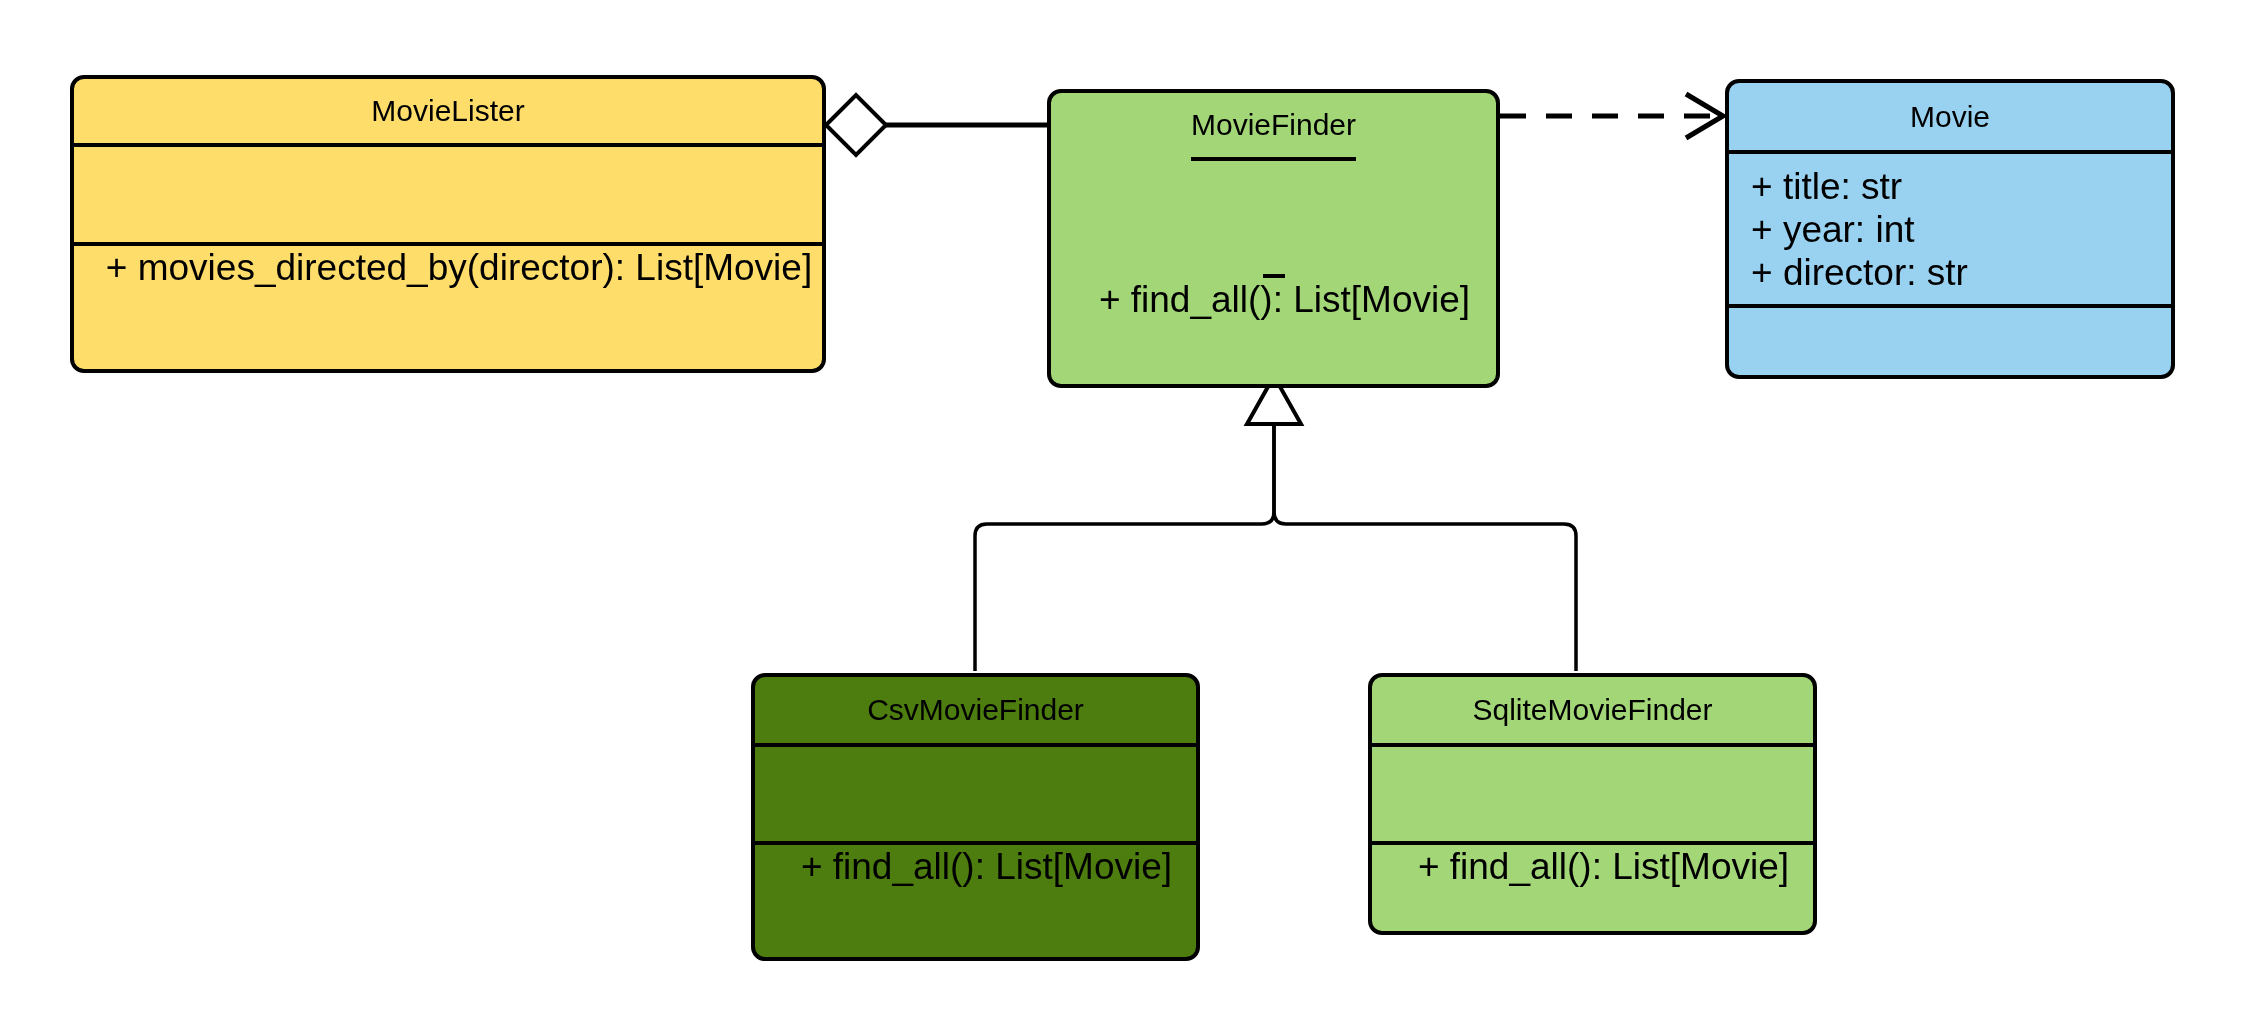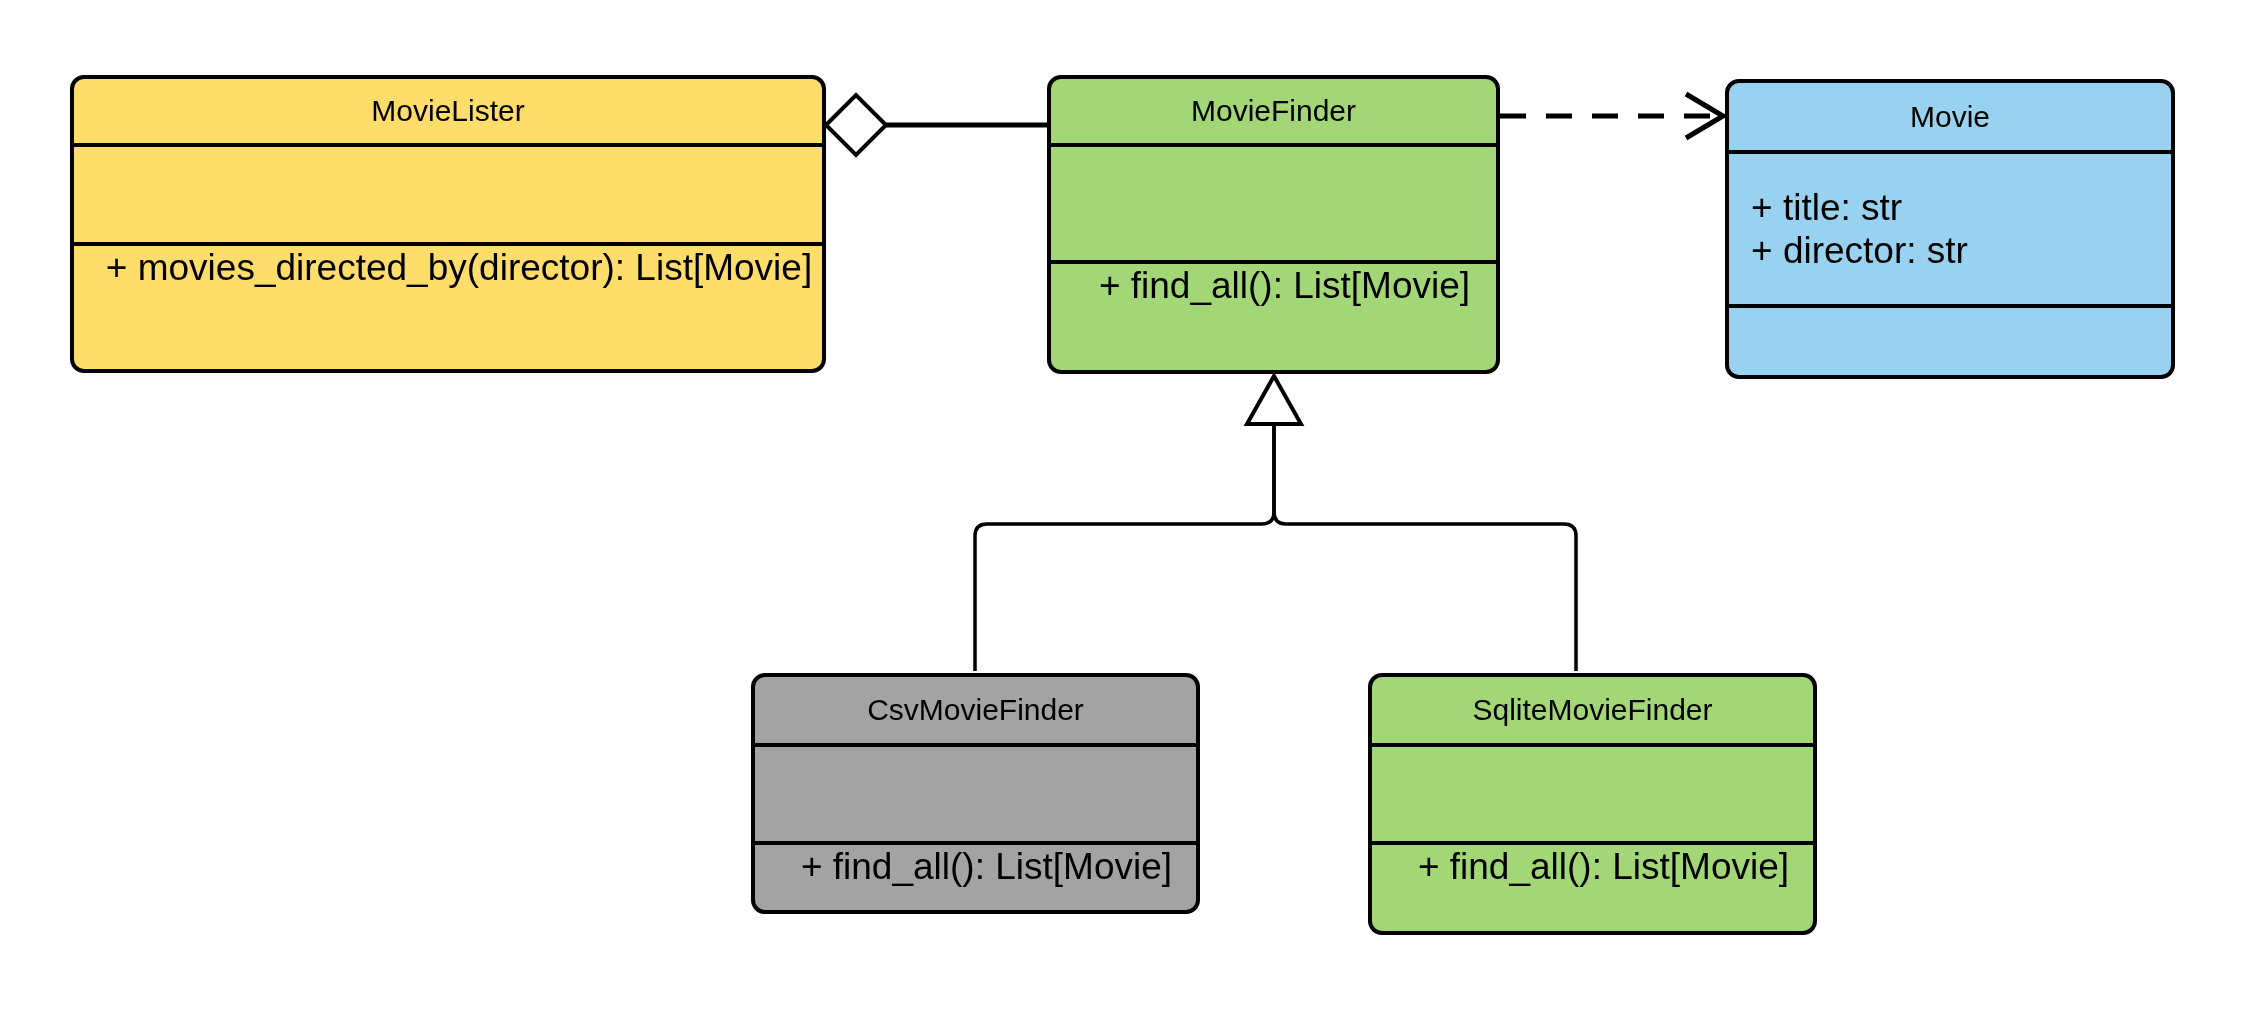--- a/index.html
+++ b/index.html
@@ -85,38 +85,39 @@
   </svg>
 
   <div class="uml-class" style="left: 70px; top: 75px; width: 756px; height: 298px; background-color: rgb(255, 221, 107);">
     <div class="uml-title" style="height:68px;">MovieLister</div>
     <div class="uml-attrs" style="height:99px;"></div>
     <div class="uml-methods">
       <div class="member-row">+ movies_directed_by(director): List[Movie]</div>
     </div>
   </div>
 
-  <div class="uml-class" style="left: 1047px; top: 75px; width: 453px; height: 299px; background-color: rgb(162, 214, 119);">
+  <div class="uml-class" style="left: 1047px; top: 89px; width: 453px; height: 299px; background-color: rgb(162, 214, 119); align-items: center;">
     <div class="uml-title" style="height:68px;">MovieFinder</div>
     <div class="uml-attrs" style="height:117px;"></div>
     <div class="uml-methods">
       <div class="member-row">+ find_all(): List[Movie]</div>
     </div>
   </div>
 
   <div class="uml-class" style="left: 1725px; top: 73px; width: 450px; height: 300px; background-color: rgb(153, 209, 240); margin-top: 6px;">
     <div class="uml-title" style="height:71px;">Movie</div>
     <div class="uml-attrs" style="height:154px;">
       <div class="member-row">+ title: str</div>
+      <div class="member-row">+ year: int</div>
       <div class="member-row">+ director: str</div>
     </div>
     <div class="uml-methods"></div>
   </div>
 
-  <div class="uml-class" style="left: 751px; top: 673px; width: 449px; height: 241px; background-color: #a3a3a3;">
+  <div class="uml-class" style="left: 751px; top: 673px; width: 449px; height: 288px; background-color: #4d7c0f;">
     <div class="uml-title" style="height:70px;">CsvMovieFinder</div>
     <div class="uml-attrs" style="height:98px;"></div>
     <div class="uml-methods">
       <div class="member-row">+ find_all(): List[Movie]</div>
     </div>
   </div>
 
   <div class="uml-class" style="left: 1352px; top: 673px; width: 449px; height: 262px; background-color: rgb(162, 214, 119); margin-left: 16px;">
     <div class="uml-title" style="height:70px;">SqliteMovieFinder</div>
     <div class="uml-attrs" style="height:98px;"></div>

